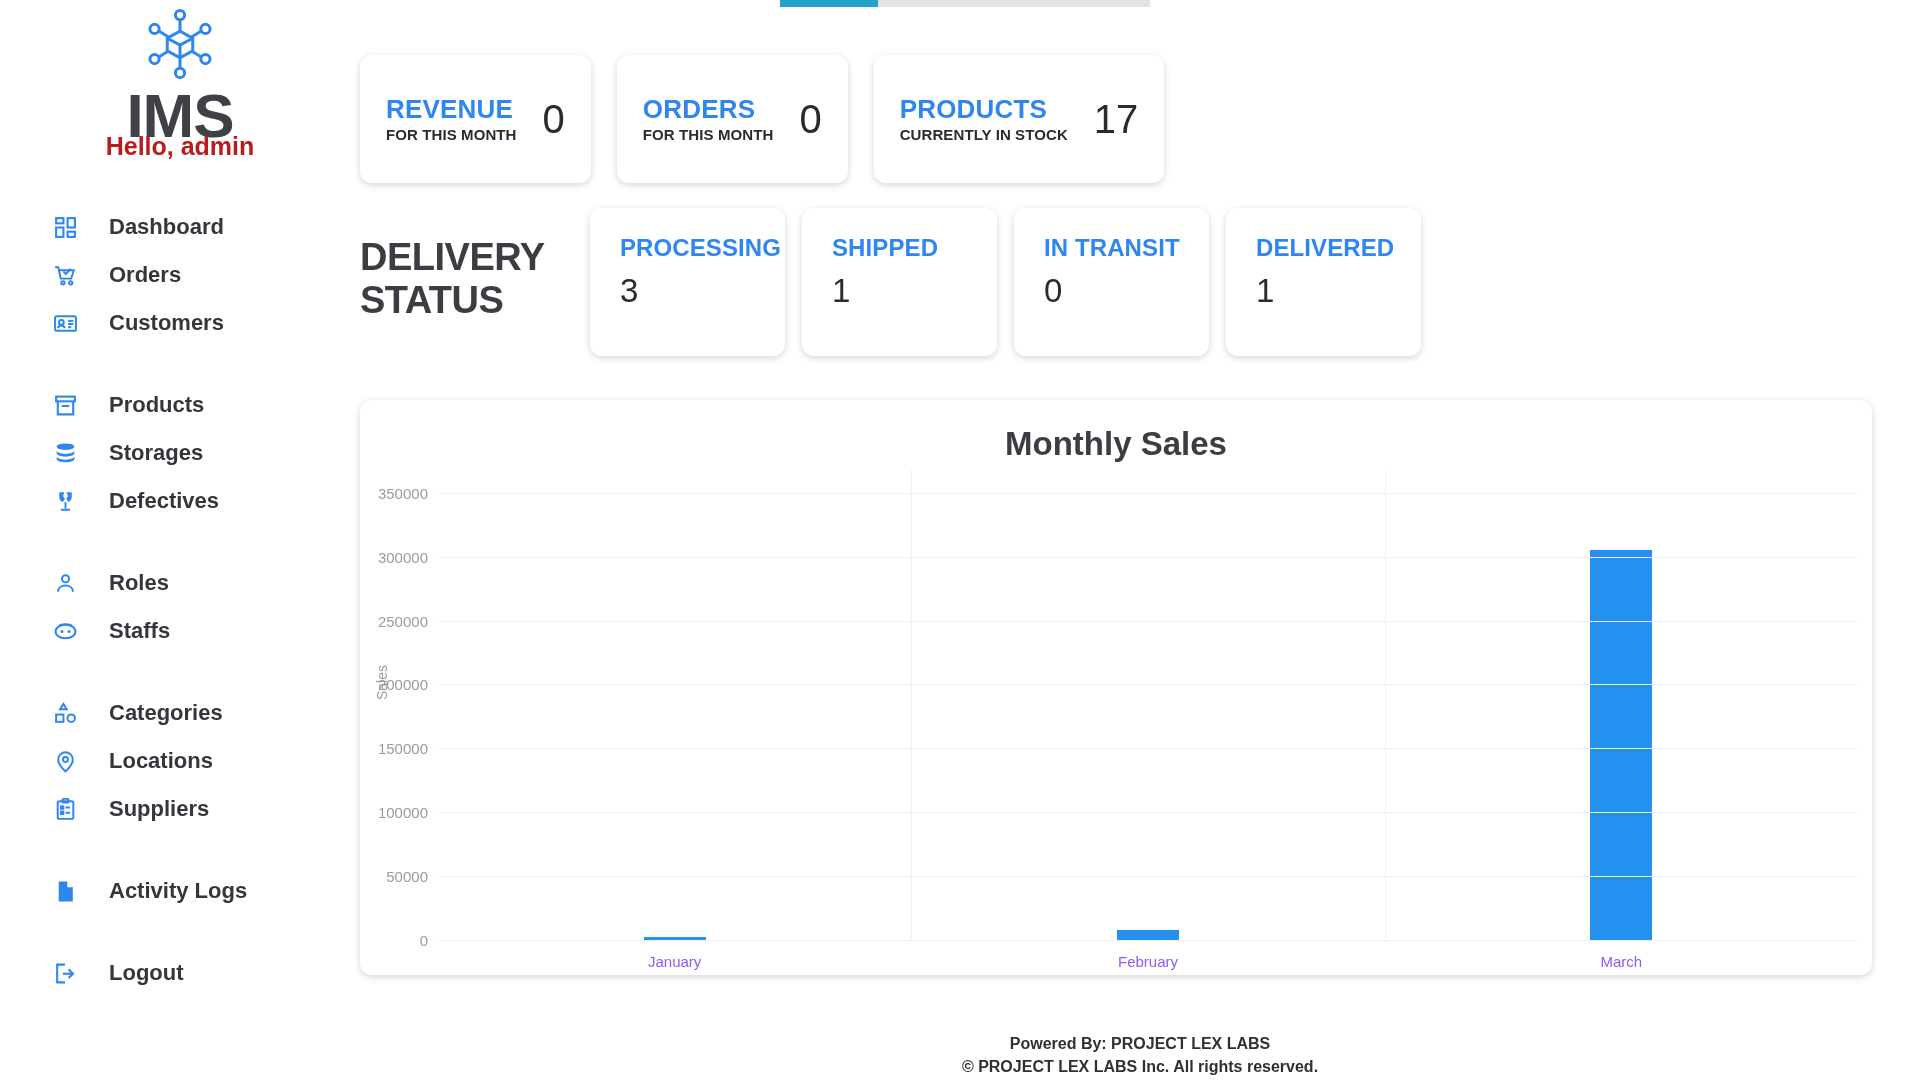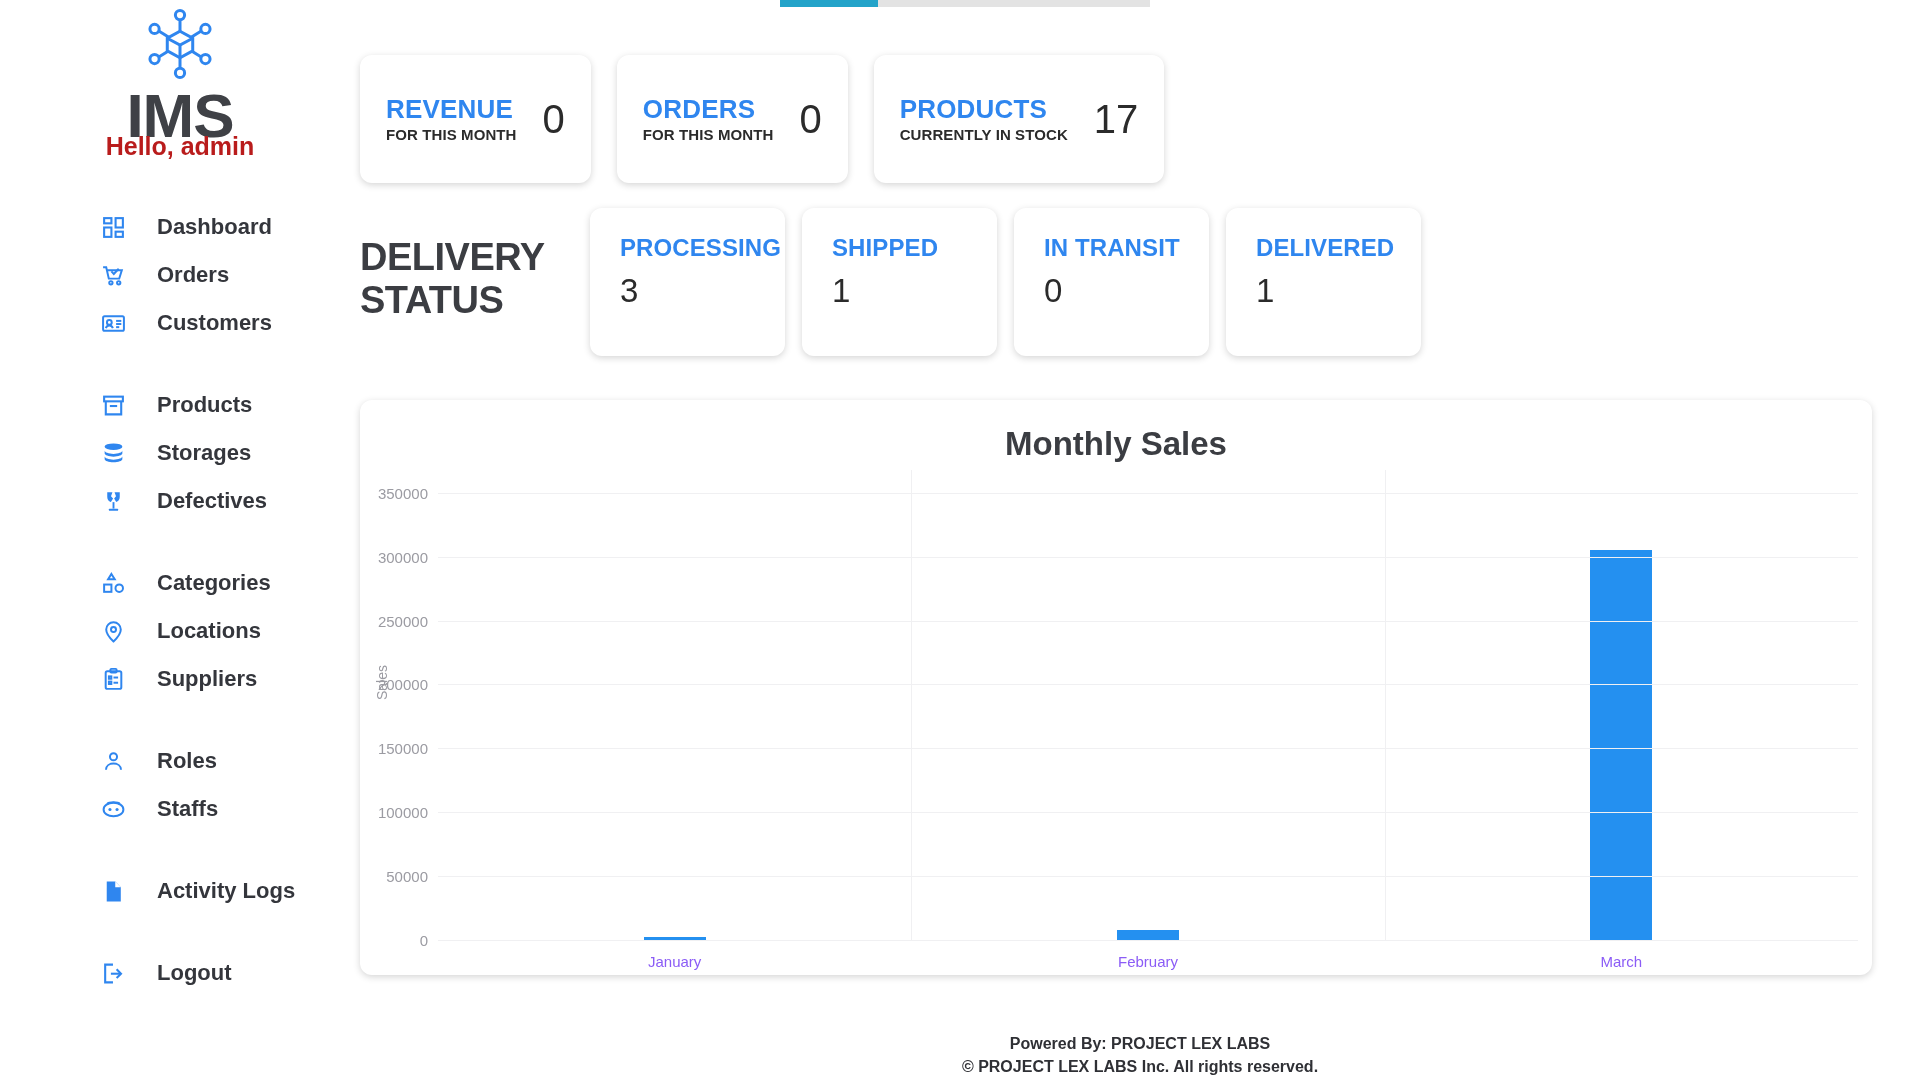--- a/index.html
+++ b/index.html
@@ -37,21 +37,21 @@
   #brand .logo-mark { width: 78px; height: 74px; flex: none; }
   #brand .logo-text {
     font-size: 62px; font-weight: 700; letter-spacing: -1px;
     color: #3f4146; line-height: 1;
   }
   #greeting {
     text-align: center; margin-top: 16px;
     font-size: 25px; font-weight: 700; color: #b91c1c;
   }
 
-  .nav-group { margin-top: 34px; margin-left: 48px; }
+  .nav-group { margin-top: 34px; }
   .nav-group.g1 { margin-top: 42px; }
   .nav-item {
     display: flex; align-items: center;
     height: 48px; padding-left: 50px; gap: 0;
     cursor: pointer; text-decoration: none;
   }
   .nav-item .nav-icon {
     width: 30px; height: 30px; flex: none;
     display: flex; align-items: center; justify-content: center;
     color: #2f86ef;
@@ -277,20 +277,43 @@
           </svg>
         </span>
         <span class="nav-label">Defectives</span>
       </div>
     </div>
 
     <div class="nav-group">
       <div class="nav-item">
         <span class="nav-icon">
           <svg viewBox="0 0 24 24" width="25" height="25" fill="none" stroke="#2f86ef" stroke-width="1.9">
+            <circle cx="12" cy="7.5" r="3.4"></circle>
+            <path d="M4.8 20c0-3.7 3.2-6 7.2-6s7.2 2.3 7.2 6"></path>
+          </svg>
+        </span>
+        <span class="nav-label">Roles</span>
+      </div>
+      <div class="nav-item">
+        <span class="nav-icon">
+          <svg viewBox="0 0 24 24" width="25" height="25" fill="none" stroke="#2f86ef" stroke-width="1.9">
+            <path d="M2.5 12c0-4 4.2-6.5 9.5-6.5S21.5 8 21.5 12 17.3 18.5 12 18.5 2.5 16 2.5 12z"></path>
+            <circle cx="8.6" cy="12" r="1.5" fill="#2f86ef" stroke="none"></circle>
+            <circle cx="15.4" cy="12" r="1.5" fill="#2f86ef" stroke="none"></circle>
+            <path d="M6 6.5c1.6-2 10.4-2 12 0"></path>
+          </svg>
+        </span>
+        <span class="nav-label">Staffs</span>
+      </div>
+    </div>
+
+    <div class="nav-group">
+      <div class="nav-item">
+        <span class="nav-icon">
+          <svg viewBox="0 0 24 24" width="25" height="25" fill="none" stroke="#2f86ef" stroke-width="1.9">
             <path d="M10 2.8L13.2 8H6.8z"></path>
             <rect x="3" y="13" width="7" height="7"></rect>
             <circle cx="17.5" cy="16.5" r="3.6"></circle>
           </svg>
         </span>
         <span class="nav-label">Categories</span>
       </div>
       <div class="nav-item">
         <span class="nav-icon">
           <svg viewBox="0 0 24 24" width="25" height="25" fill="none" stroke="#2f86ef" stroke-width="1.9">
@@ -305,43 +328,20 @@
           <svg viewBox="0 0 24 24" width="25" height="25" fill="none" stroke="#2f86ef" stroke-width="1.9">
             <rect x="4.5" y="4" width="15" height="17" rx="1.6"></rect>
             <rect x="9" y="1.8" width="6" height="3.6" rx="1"></rect>
             <rect x="7.6" y="9" width="2.3" height="2.3"></rect>
             <rect x="7.6" y="14" width="2.3" height="2.3"></rect>
             <line x1="12" y1="10.1" x2="16.4" y2="10.1"></line>
             <line x1="12" y1="15.1" x2="16.4" y2="15.1"></line>
           </svg>
         </span>
         <span class="nav-label">Suppliers</span>
-      </div>
-    </div>
-
-    <div class="nav-group">
-      <div class="nav-item">
-        <span class="nav-icon">
-          <svg viewBox="0 0 24 24" width="25" height="25" fill="none" stroke="#2f86ef" stroke-width="1.9">
-            <circle cx="12" cy="7.5" r="3.4"></circle>
-            <path d="M4.8 20c0-3.7 3.2-6 7.2-6s7.2 2.3 7.2 6"></path>
-          </svg>
-        </span>
-        <span class="nav-label">Roles</span>
-      </div>
-      <div class="nav-item">
-        <span class="nav-icon">
-          <svg viewBox="0 0 24 24" width="25" height="25" fill="none" stroke="#2f86ef" stroke-width="1.9">
-            <path d="M2.5 12c0-4 4.2-6.5 9.5-6.5S21.5 8 21.5 12 17.3 18.5 12 18.5 2.5 16 2.5 12z"></path>
-            <circle cx="8.6" cy="12" r="1.5" fill="#2f86ef" stroke="none"></circle>
-            <circle cx="15.4" cy="12" r="1.5" fill="#2f86ef" stroke="none"></circle>
-            <path d="M6 6.5c1.6-2 10.4-2 12 0"></path>
-          </svg>
-        </span>
-        <span class="nav-label">Staffs</span>
       </div>
     </div>
 
     <div class="nav-group">
       <div class="nav-item">
         <span class="nav-icon">
           <svg viewBox="0 0 24 24" width="25" height="25" fill="#2f86ef">
             <path d="M5.5 2.5h8.2L19 7.8v13.7H5.5z"></path>
             <path d="M13.7 2.5L19 7.8h-5.3z" fill="#ffffff"></path>
           </svg>

